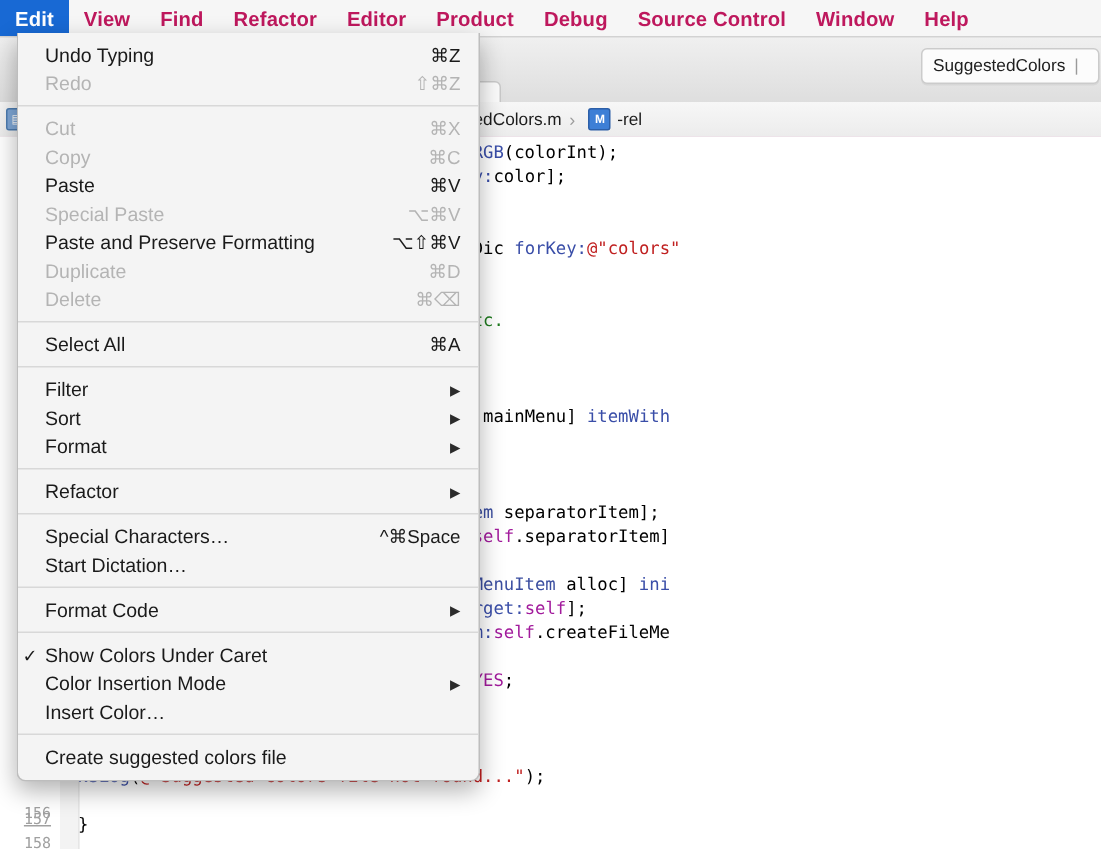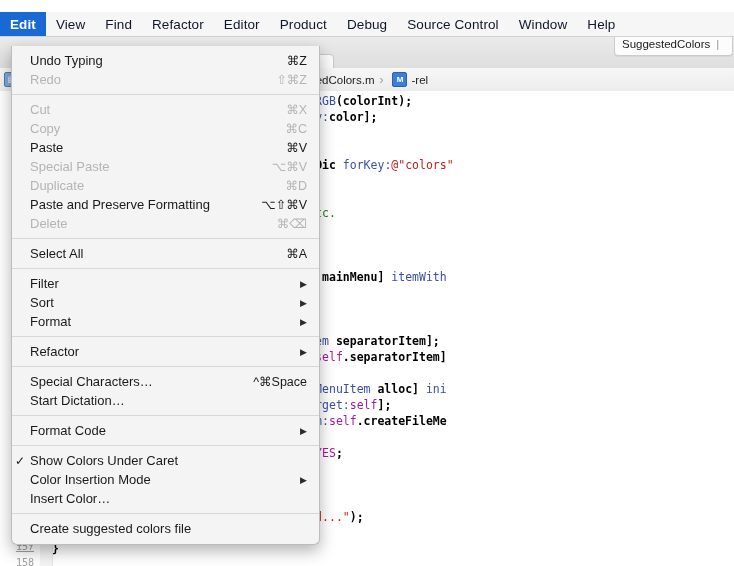--- a/index.html
+++ b/index.html
@@ -7,34 +7,35 @@
     width: 734px; height: 566px;
     overflow: hidden;
     background: #ffffff;
     font-family: "Liberation Sans", sans-serif;
     -webkit-font-smoothing: antialiased;
   }
   #root { position: relative; width: 734px; height: 566px; overflow: hidden; }
 
   
   .menubar {
-    position: absolute; top: 12px; left: 0;
+    position: absolute; top: 0; left: 0;
     width: 734px; height: 24px;
     background: #f6f6f6;
     border-bottom: 1px solid #d2d2d2;
     display: flex; align-items: stretch;
     z-index: 40;
   }
   .menubar-item {
     display: flex; align-items: center;
     padding: 0 10px;
     font-size: 13.5px;
-    color: #0f172a;
+    color: #be185d;
     white-space: nowrap;
     letter-spacing: 0.1px;
+    font-weight: bold;
   }
   .menubar-item.active {
     background: #1869d4;
     color: #ffffff;
     font-weight: bold;
   }
 
   
   .app-window {
     position: absolute; top: 24px; left: 0;
@@ -134,34 +135,33 @@
     white-space: pre;
     color: #000000;
     padding-top: 2px;
   }
   .code .ln { display: block; height: 16px; }
   .t-kw    { color: #a21b9c; }   
   .t-type  { color: #3b4ea0; }   
   .t-cm    { color: #1f7a1f; }   
   .t-str   { color: #c02020; }   
   .t-fn    { color: #3a4ea8; }   
-  .t-pl    { color: #000000; font-weight: bold; }
+  .t-pl    { color: #000000; }
 
   
   .menu-panel {
     position: absolute; top: 22px; left: 11px;
     width: 307px;
     background: #f4f4f4;
     border: 1px solid #bdbdbd;
     border-top: none;
     border-radius: 0 0 6px 6px;
     box-shadow: 0 6px 16px rgba(0,0,0,0.30);
     padding: 5px 0 6px 0;
     z-index: 60;
-    margin-top: 24px;
   }
   .mi {
     position: relative;
     display: flex; align-items: center;
     height: 19px;
     padding: 0 12px 0 0;
     font-size: 13px;
     color: #1a1a1a;
     white-space: nowrap;
   }
@@ -304,29 +304,29 @@
       <div class="mi">
         <span class="check"></span>
         <span class="label">Paste</span>
         <span class="shortcut">⌘V</span>
       </div>
       <div class="mi disabled">
         <span class="check"></span>
         <span class="label">Special Paste</span>
         <span class="shortcut">⌥⌘V</span>
       </div>
+      <div class="mi">
+        <span class="check"></span>
+        <span class="label">Paste and Preserve Formatting</span>
+        <span class="shortcut">⌥⇧⌘V</span>
+      </div>
       <div class="mi disabled">
         <span class="check"></span>
         <span class="label">Duplicate</span>
         <span class="shortcut">⌘D</span>
-      </div>
-      <div class="mi">
-        <span class="check"></span>
-        <span class="label">Paste and Preserve Formatting</span>
-        <span class="shortcut">⌥⇧⌘V</span>
       </div>
       <div class="mi disabled">
         <span class="check"></span>
         <span class="label">Delete</span>
         <span class="shortcut">⌘⌫</span>
       </div>
       <div class="menu-sep"></div>
       <div class="mi">
         <span class="check"></span>
         <span class="label">Select All</span>

